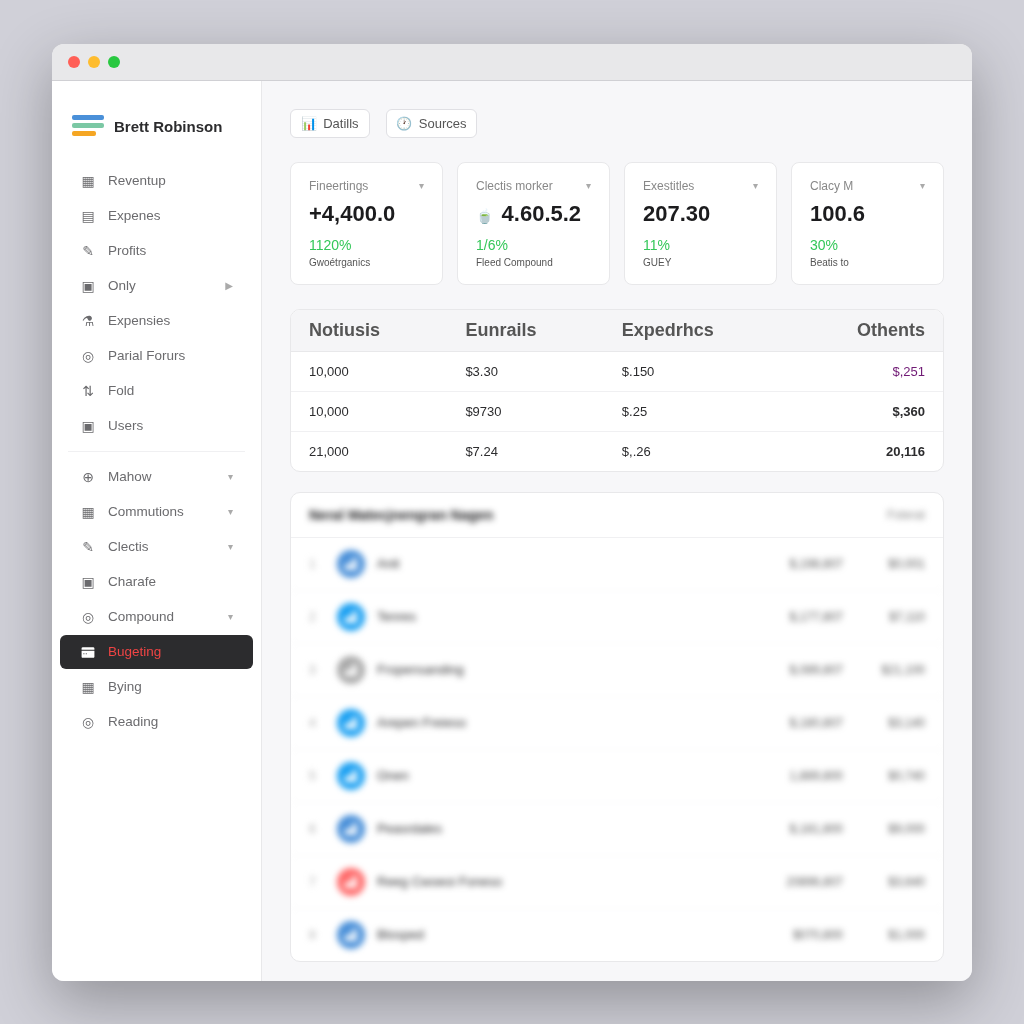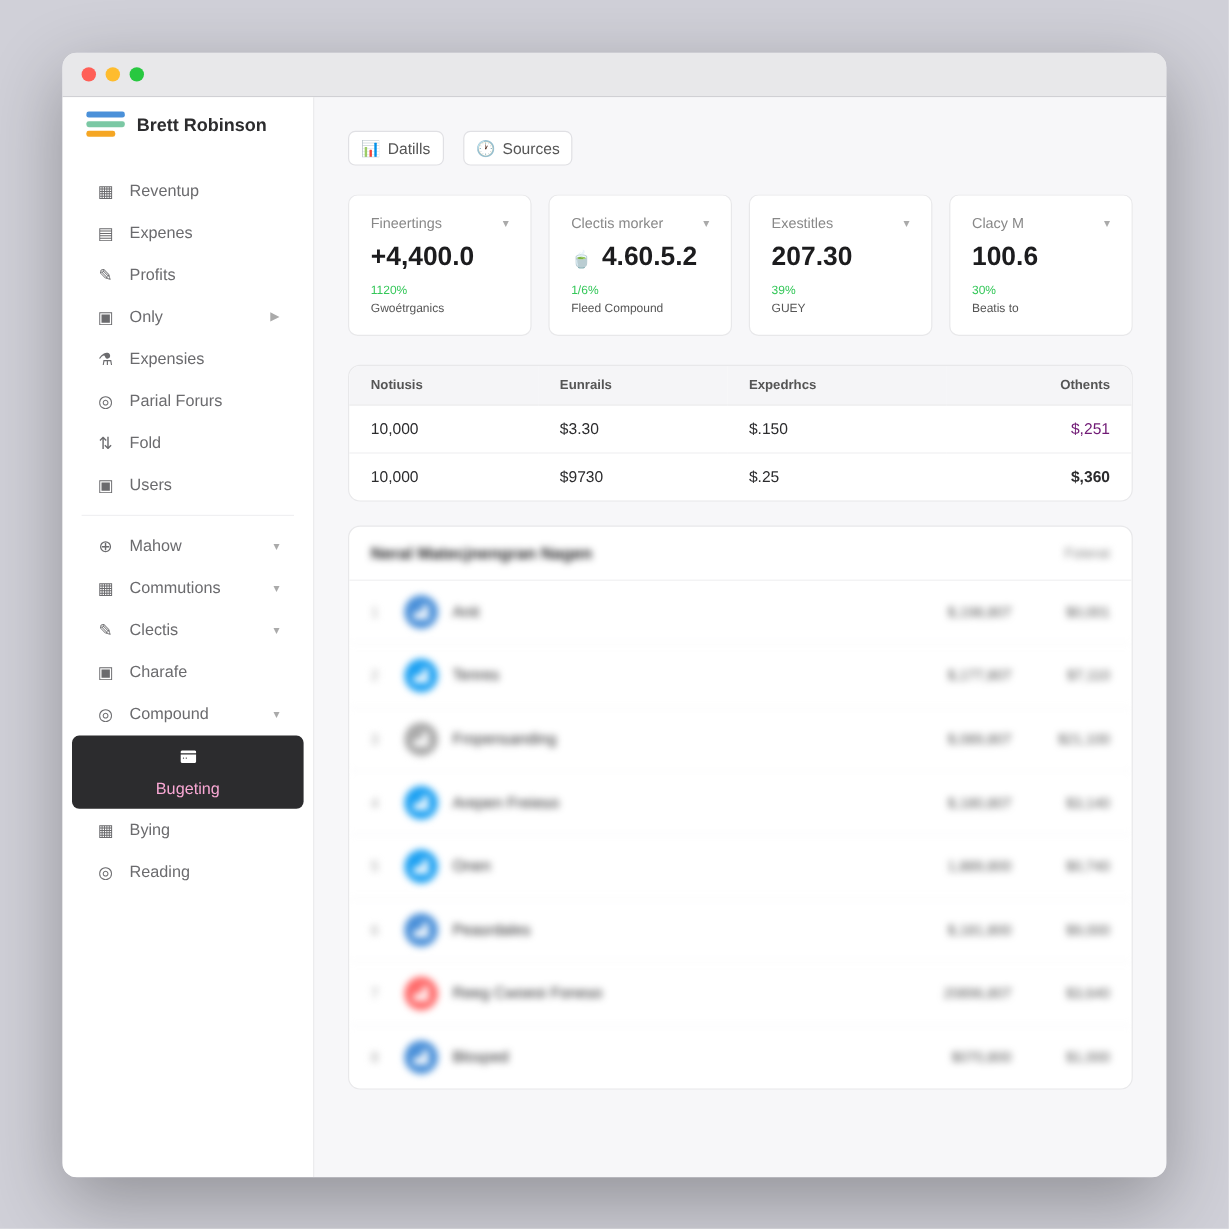--- a/index.html
+++ b/index.html
@@ -32,21 +32,21 @@
     .dot-green { background: #28c840; }
     .app-layout {
       display: flex;
       height: 900px;
     }
     
     .sidebar {
       width: 210px;
       background: #fff;
       border-right: 1px solid #e8e8ea;
-      padding: 12px 0;
+      padding: 34px 0;
       flex-shrink: 0;
       overflow-y: auto;
     }
     .sidebar-logo {
       display: flex;
       align-items: center;
       gap: 10px;
       padding: 0 20px 24px;
     }
     .logo-icon {
@@ -75,22 +75,21 @@
       padding: 9px 20px;
       cursor: pointer;
       color: #6b6b6e;
       font-size: 13.5px;
       border-radius: 6px;
       margin: 1px 8px;
       transition: background 0.15s;
     }
     .sidebar-item.highlighted {
       background: #2c2c2e;
-      color: #f9a8d4;
-      flex-direction: column;
+      color: #ef4444;
     }
     .sidebar-icon {
       width: 16px;
       height: 16px;
       display: flex;
       align-items: center;
       justify-content: center;
       font-size: 14px;
       flex-shrink: 0;
     }
@@ -174,21 +173,21 @@
       margin-bottom: 10px;
       white-space: nowrap;
       overflow: hidden;
       text-overflow: ellipsis;
     }
     .metric-value .icon-prefix {
       font-size: 14px;
       margin-right: 2px;
     }
     .metric-change {
-      font-size: 10px;
+      font-size: 14px;
       margin-bottom: 4px;
     }
     .metric-change.positive { color: #34c759; }
     .metric-sub {
       font-size: 10px;
       color: #555;
     }
     
     .table-section {
       background: #fff;
@@ -223,21 +222,21 @@
     table {
       width: 100%;
       border-collapse: collapse;
     }
     thead tr {
       background: #f5f5f7;
     }
     th {
       padding: 10px 18px;
       text-align: left;
-      font-size: 11px;
+      font-size: 18px;
       font-weight: 600;
       color: #555;
       border-bottom: 1px solid #e8e8ea;
     }
     th:last-child { text-align: right; }
     td {
       padding: 12px 18px;
       font-size: 13px;
       color: #2c2c2e;
       border-bottom: 1px solid #f0f0f2;
@@ -446,21 +445,21 @@
           </div>
           <div class="metric-change positive">1/6%</div>
           <div class="metric-sub">Fleed Compound</div>
         </div>
         <div class="metric-card">
           <div class="metric-label">
             <span>Exestitles</span>
             <span class="dropdown-arrow">▾</span>
           </div>
           <div class="metric-value">207.30</div>
-          <div class="metric-change positive">39%</div>
+          <div class="metric-change positive">11%</div>
           <div class="metric-sub">GUEY</div>
         </div>
         <div class="metric-card">
           <div class="metric-label">
             <span>Clacy M</span>
             <span class="dropdown-arrow">▾</span>
           </div>
           <div class="metric-value">100.6</div>
           <div class="metric-change positive">30%</div>
           <div class="metric-sub">Beatis to</div>
@@ -483,20 +482,26 @@
               <td>$3.30</td>
               <td>$.150</td>
               <td class="green-text">$,251</td>
             </tr>
             <tr class="table-row">
               <td>10,000</td>
               <td>$9730</td>
               <td>$.25</td>
               <td class="bold-text">$,360</td>
             </tr>
+            <tr class="table-row">
+              <td>21,000</td>
+              <td>$7.24</td>
+              <td>$,.26</td>
+              <td class="bold-text">20,116</td>
+            </tr>
           </tbody>
         </table>
       </div>
 
       <div class="blurred-section">
         <div class="blurred-header">
           <span class="blurred-title">Neral Matecjnengran Nagen</span>
           <span class="blurred-btn">Foterat</span>
         </div>
         <div id="blurred-rows-container">

